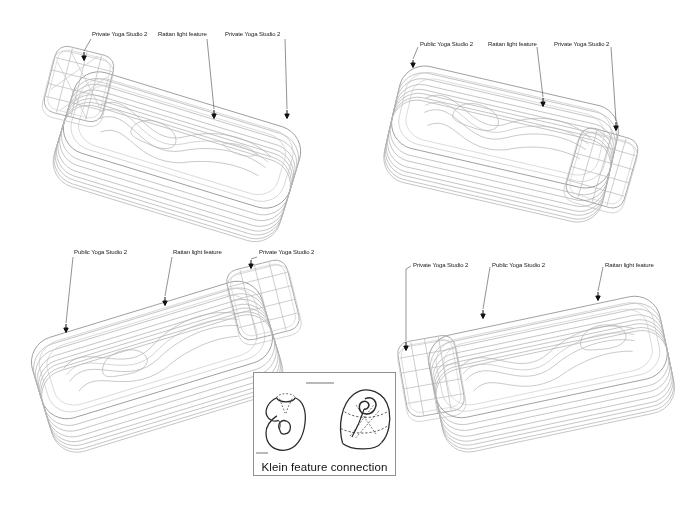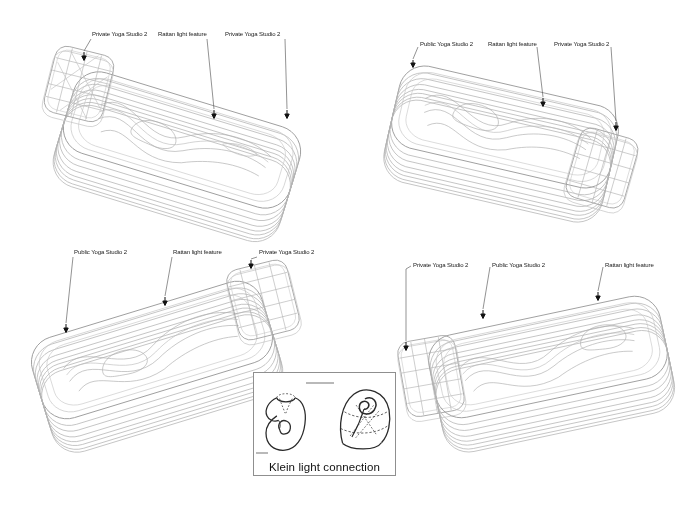--- a/index.html
+++ b/index.html
@@ -279,14 +279,14 @@
       <path d="M 8 64 C 3 46 6 22 20 11 C 34 1 54 8 58 28 C 60 40 58 54 50 63" stroke-width="1.4"></path>
       <path d="M 8 64 C 18 72 44 72 50 63" stroke-width="1.4"></path>
       <path d="M 10 30 C 24 38 42 38 56 30" stroke-dasharray="2.5 2" stroke-width="0.8"></path>
       <path d="M 6 48 C 20 55 44 55 58 44" stroke-dasharray="2.5 2" stroke-width="0.8"></path>
       <path d="M 32 16 C 41 12 47 20 42 28 C 37 35 26 33 26 25 C 26 19 32 17 35 20 C 38 23 35 28 31 27" stroke-width="1.6"></path>
       <path d="M 31 27 C 27 40 22 50 18 57" stroke-width="1.2"></path>
       <path d="M 16 56 L 42 22 M 22 58 L 48 28 M 44 54 L 22 22" stroke-dasharray="2 1.6" stroke-width="0.7"></path>
     </g>
   </svg>
 
-  <div id="inset-caption">Klein light connection</div>
+  <div id="inset-caption">Klein feature connection</div>
 </div>
 
 </body></html>

